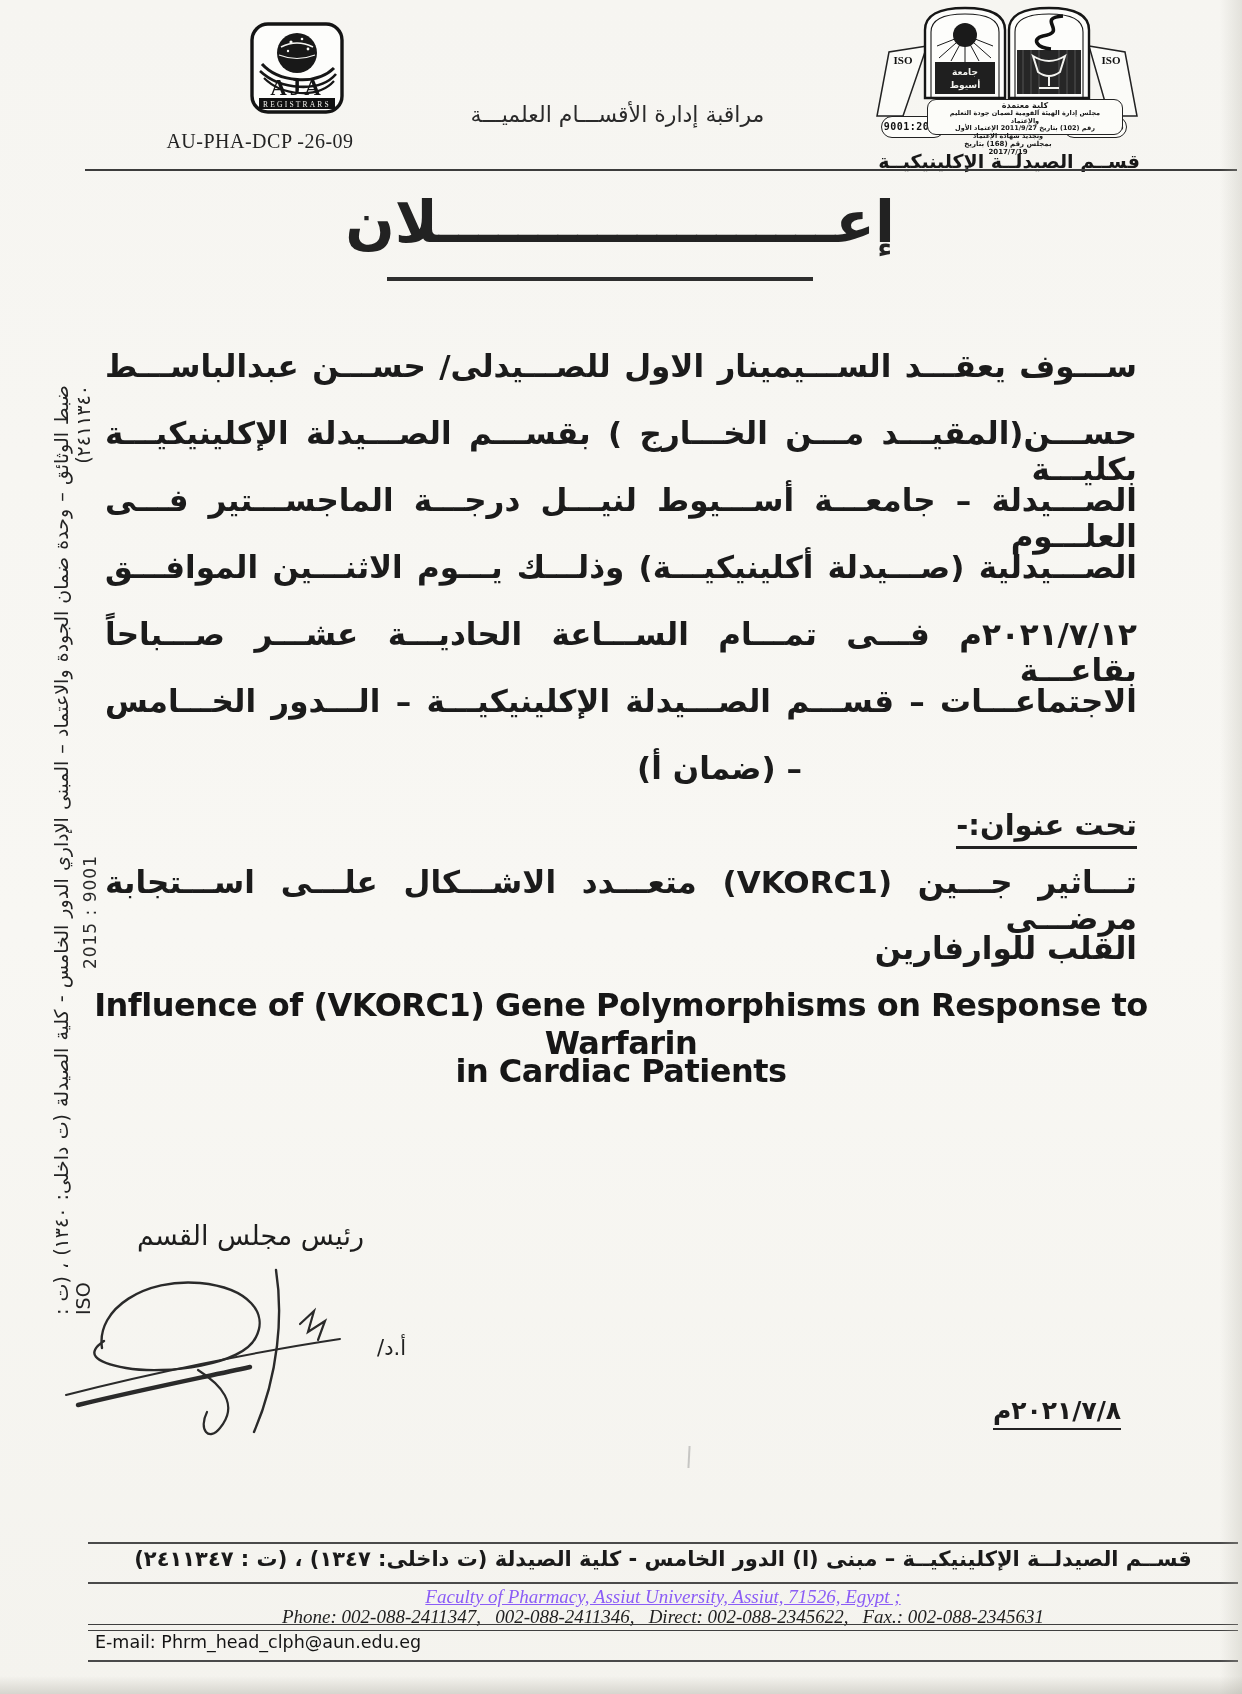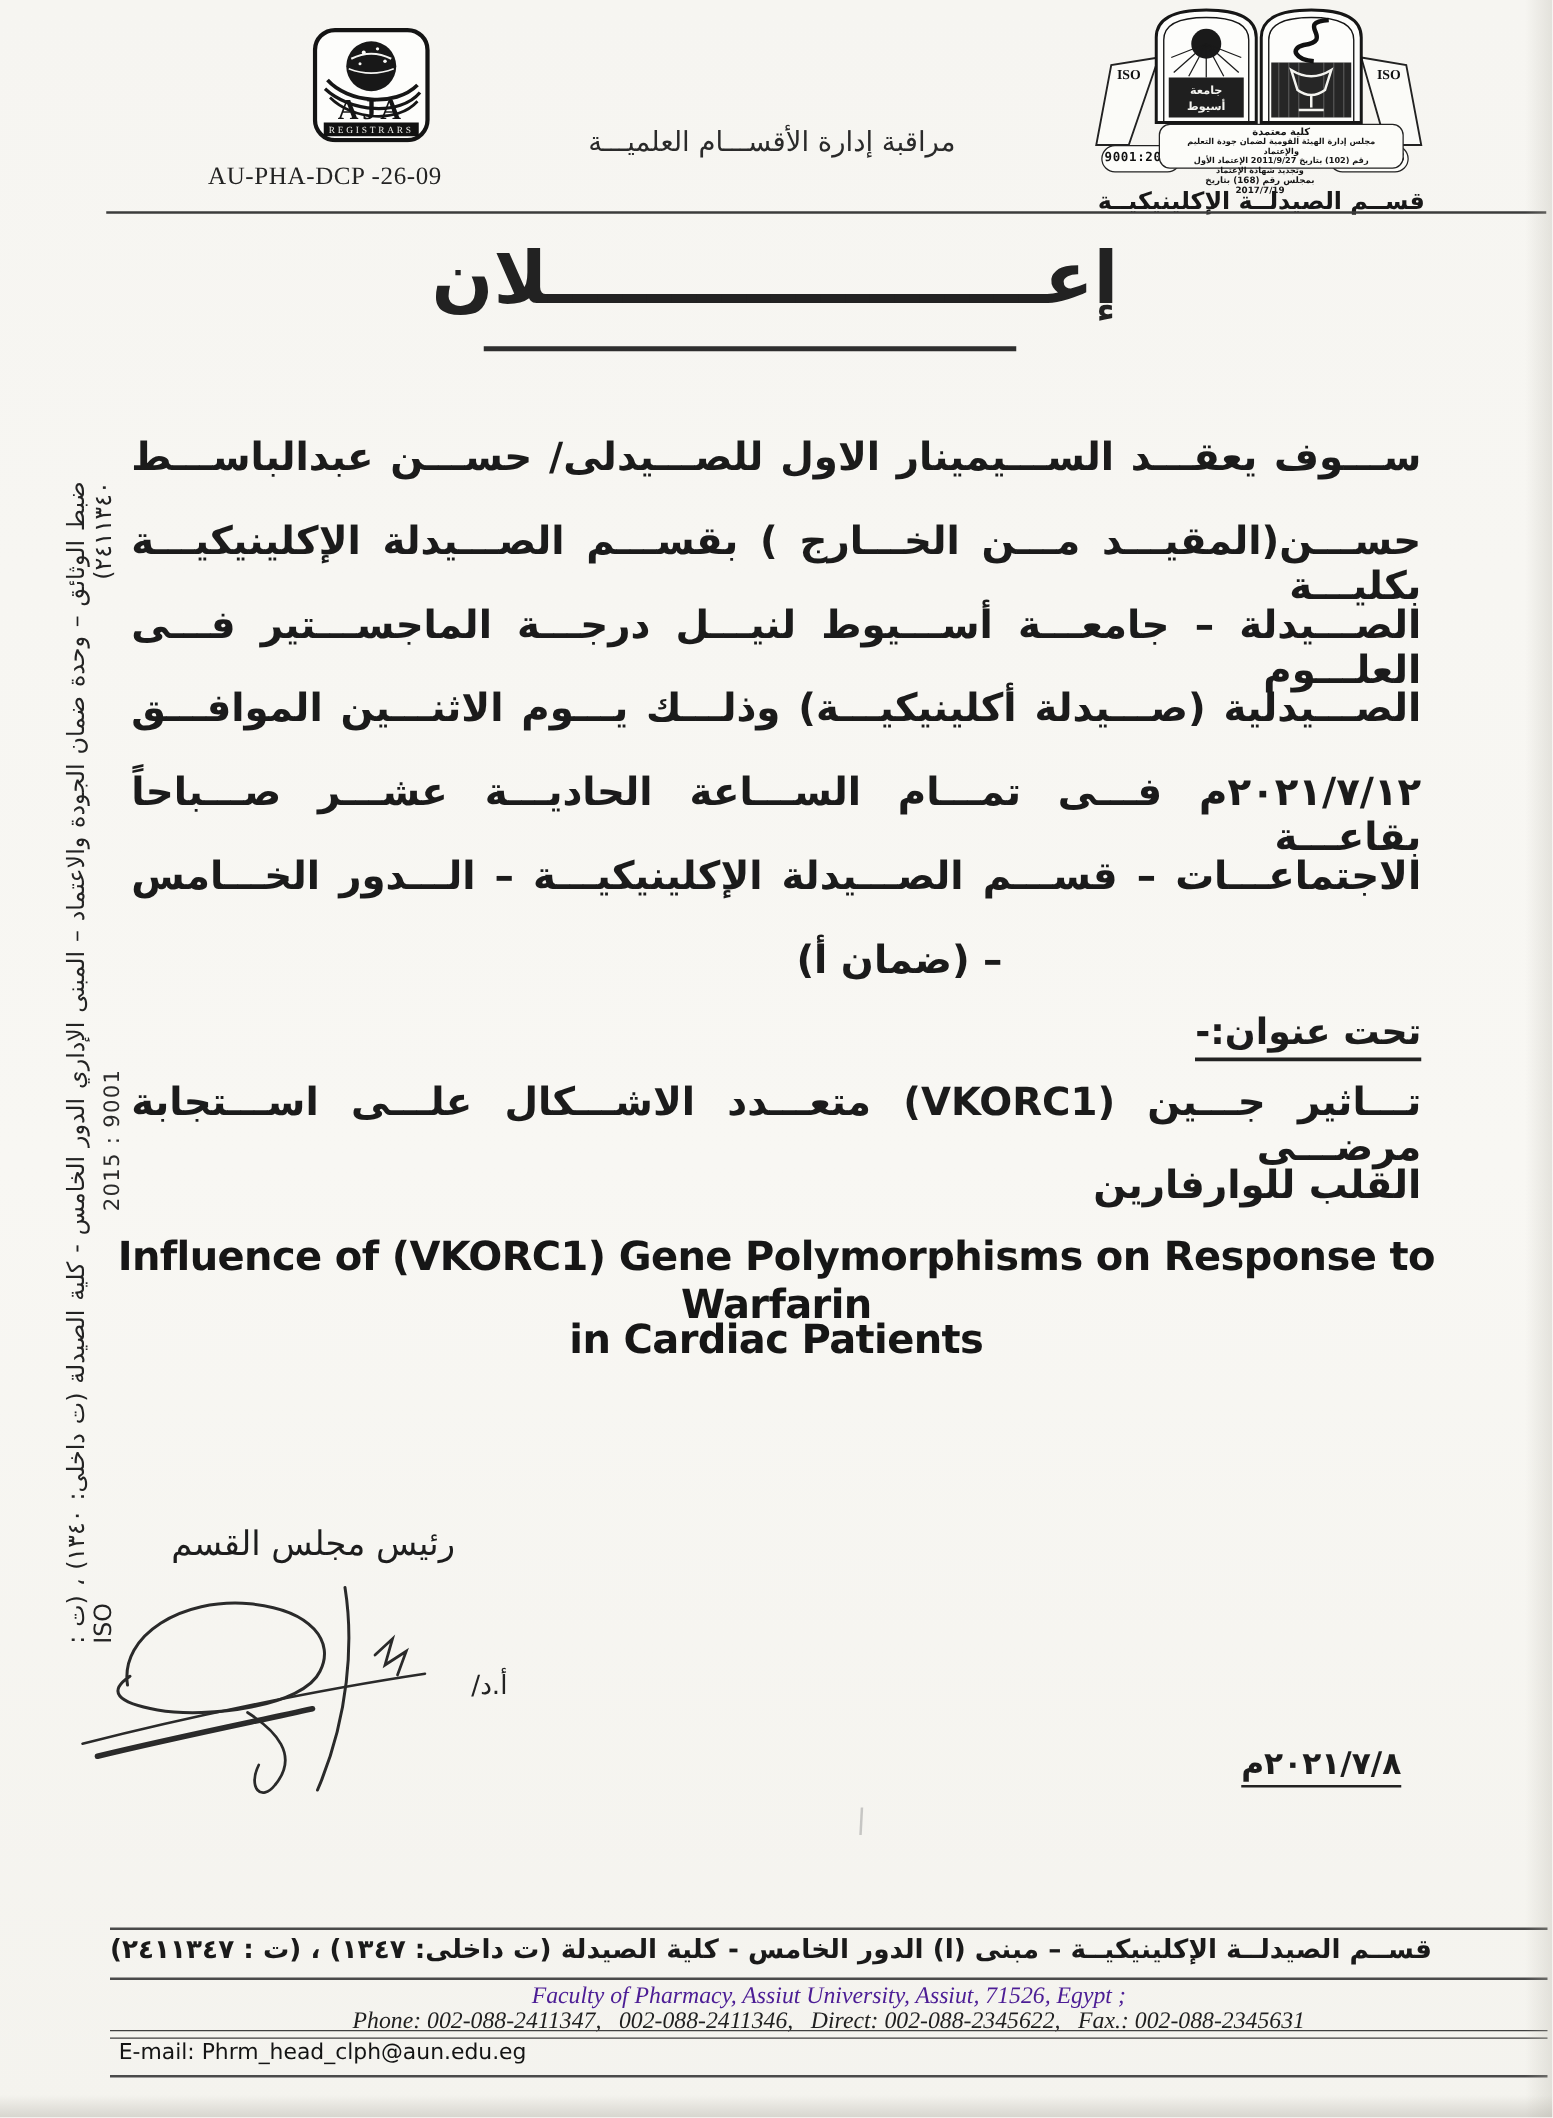--- a/index.html
+++ b/index.html
@@ -72,24 +72,24 @@
     text-align-last:justify;height:30px;}
   .sidebar .line2{direction:rtl;font-size:17px;color:#2b2b2b;text-align:right;
     padding-right:470px;letter-spacing:1px;}
   
   .frule{left:88px;width:1150px;background:#4a4a4a;}
   .fr1{top:1542px;height:2px;}
   .fr2{top:1582px;height:2px;}
   .fr3{top:1624px;height:5px;background:none;border-top:1.5px solid #3f3f3f;
     border-bottom:1.5px solid #3f3f3f;}
   .fr4{top:1660px;height:2px;}
-  .f-dept{left:88px;top:1547px;width:1150px;text-align:left;direction:rtl;
+  .f-dept{left:88px;top:1547px;width:1150px;text-align:center;direction:rtl;
     font-size:21px;font-weight:bold;color:#1a1a1a;}
   .f-addr{left:88px;top:1586px;width:1150px;text-align:center;
-    font-family:"Liberation Serif",serif;font-style:italic;font-size:19px;color:#4c1d95;}
+    font-family:"Liberation Serif",serif;font-style:italic;font-size:19px;color:#8b5cf6;text-decoration:underline;}
   .f-phones{left:88px;top:1606px;width:1150px;display:flex;justify-content:center;
     gap:14px;font-family:"Liberation Serif",serif;font-style:italic;font-size:19px;color:#1f1f1f;}
   .f-webrow{left:95px;top:1632px;width:1136px;display:flex;justify-content:space-between;
     font-size:17.5px;color:#141414;}
   .artifact-tick{left:688px;top:1446px;width:2px;height:22px;background:#8f8f8f;
     opacity:.45;transform:rotate(3deg);}
   .edge-shade-right{right:0;top:0;width:22px;height:1694px;
     background:linear-gradient(270deg,rgba(190,188,178,.35),rgba(190,188,178,0));}
   .edge-shade-bottom{left:0;top:1676px;width:1242px;height:18px;
     background:linear-gradient(0deg,rgba(160,158,148,.35),rgba(160,158,148,0));}

